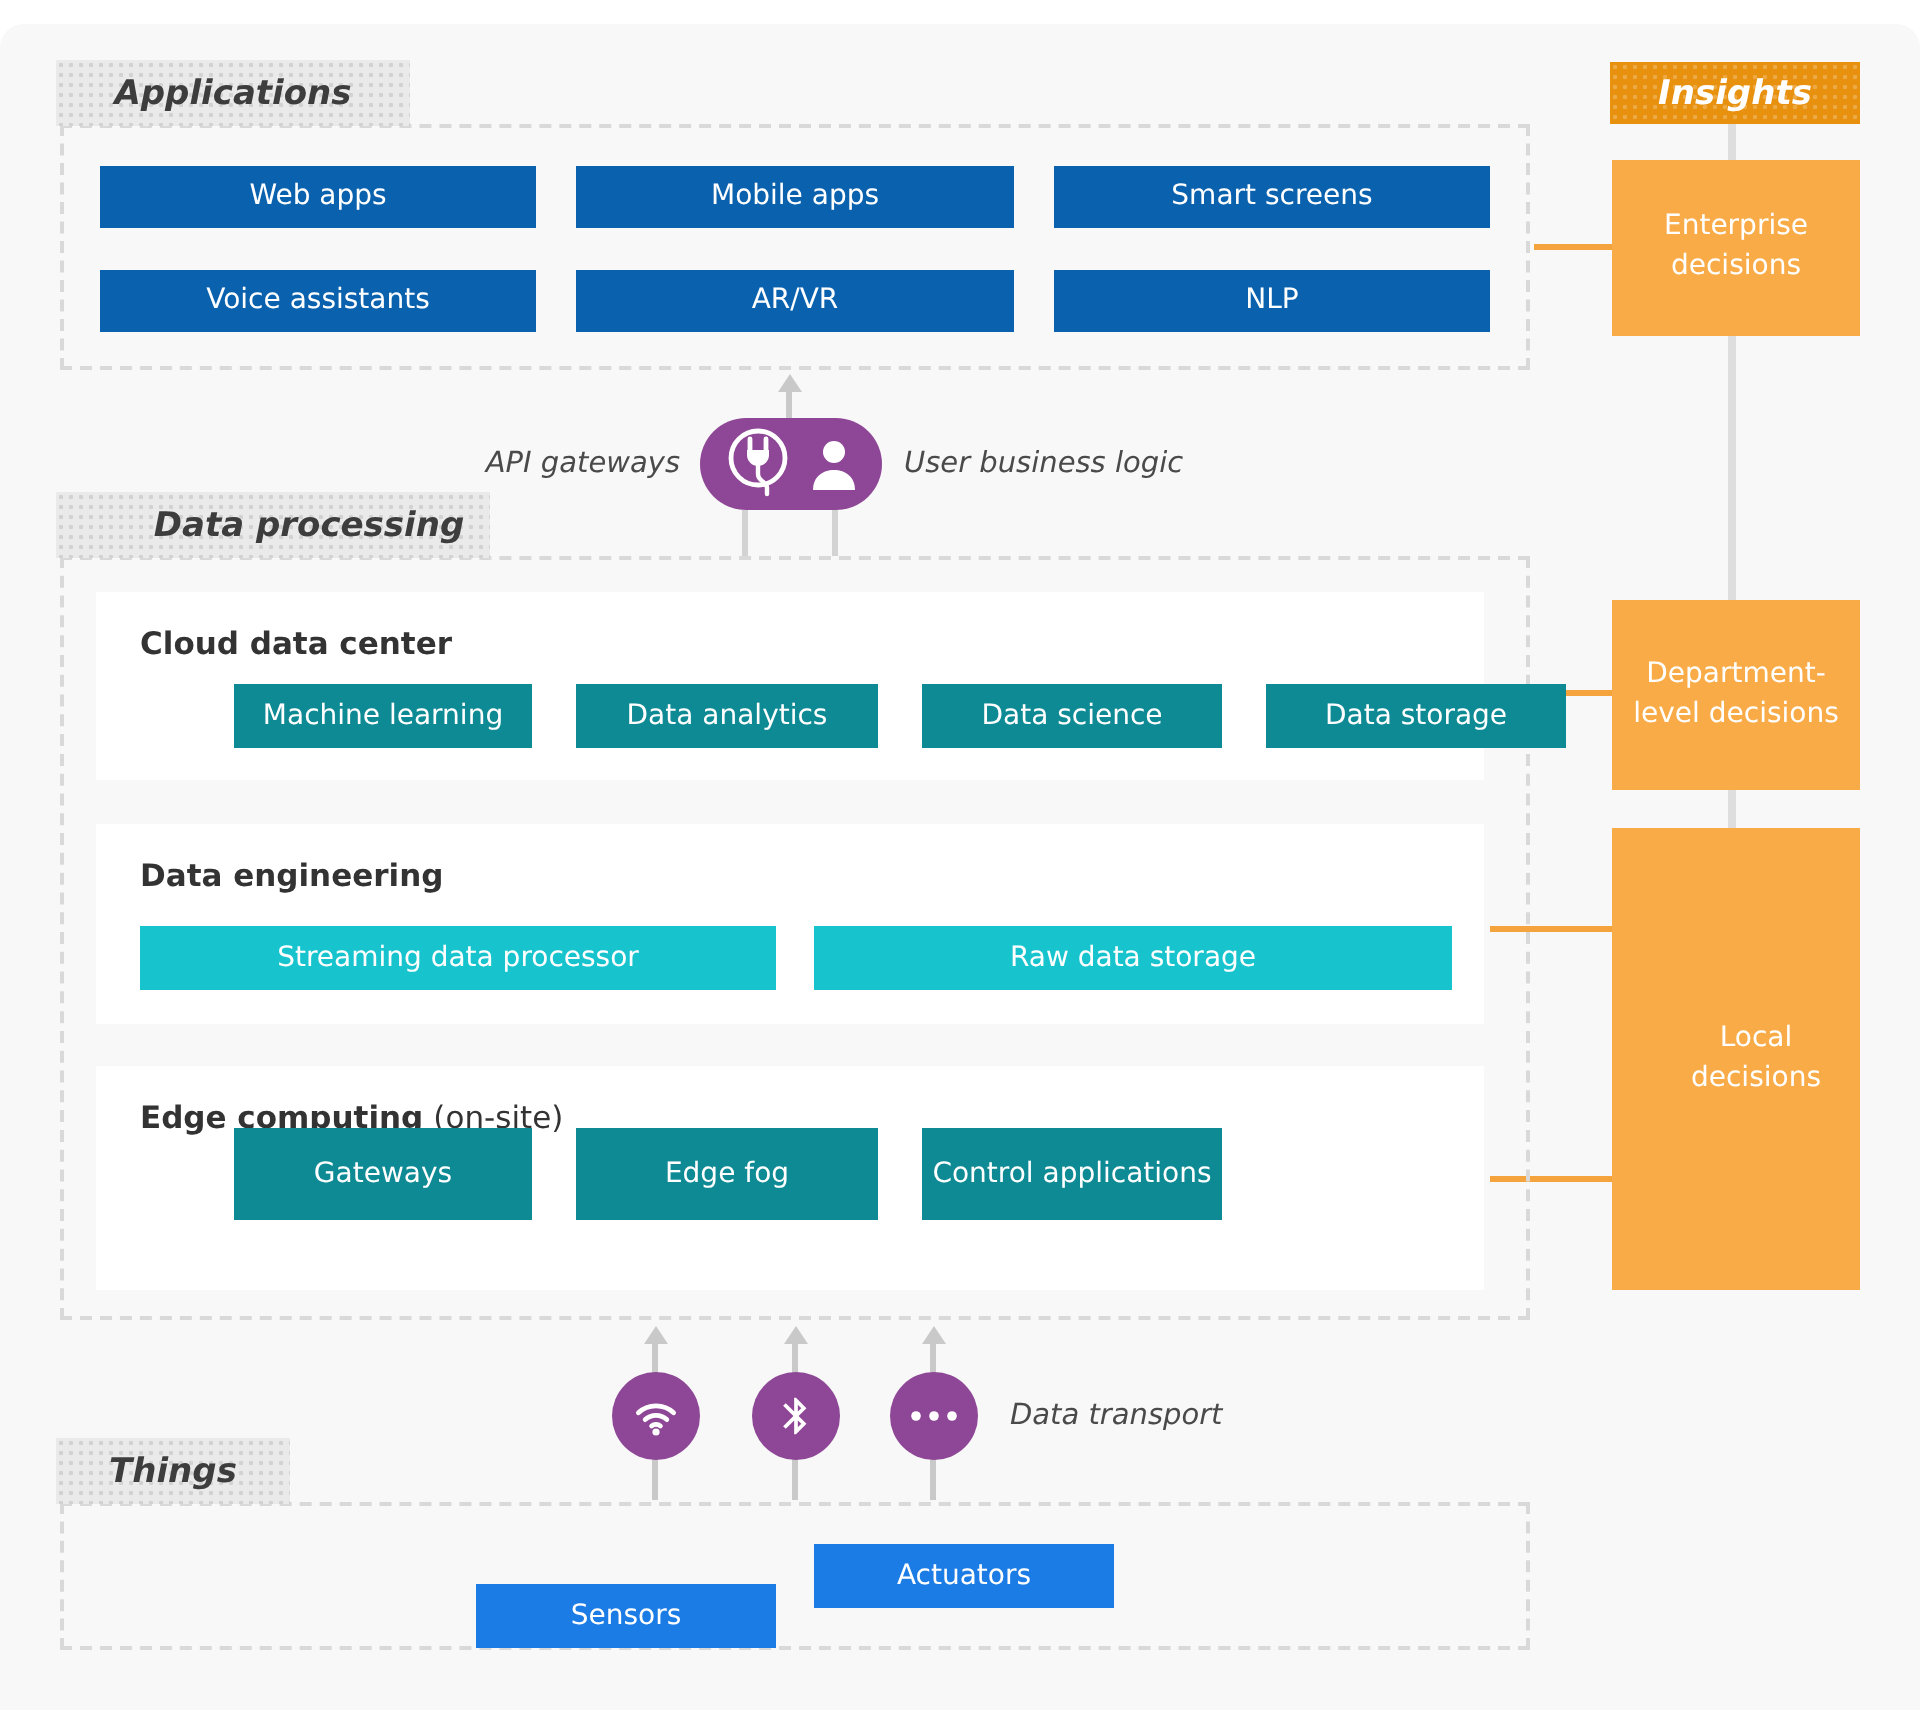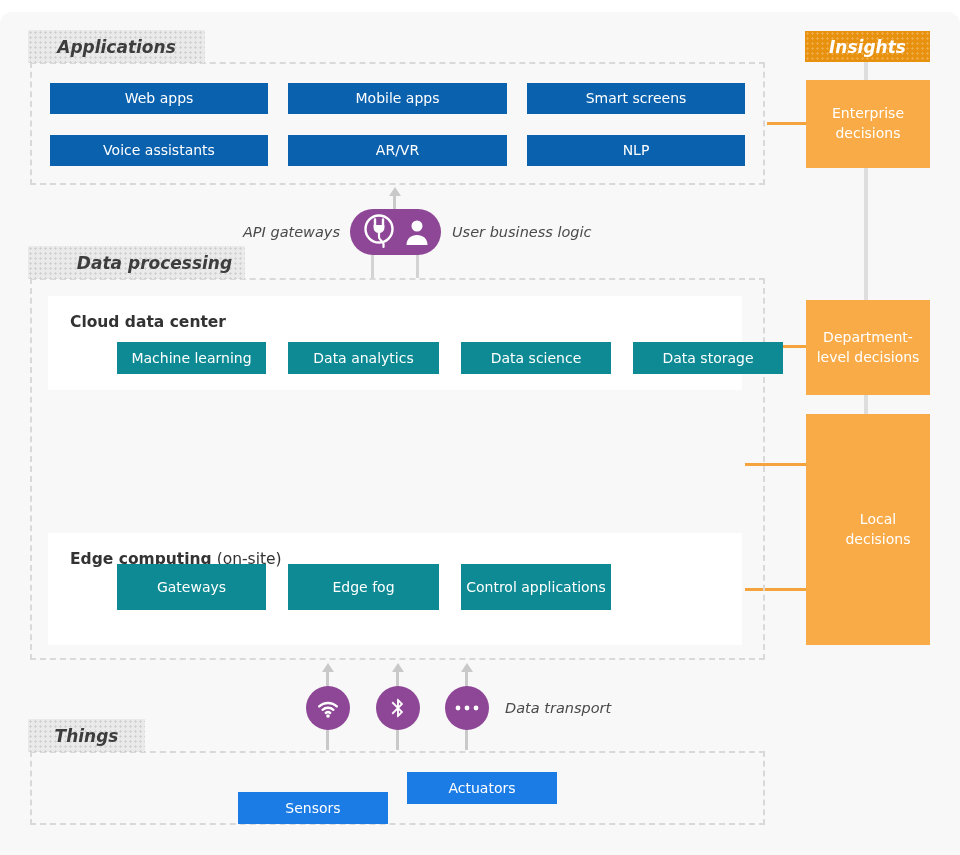--- a/index.html
+++ b/index.html
@@ -139,20 +139,29 @@
       <b>Cloud data center</b><span class="suffix"></span>
     </div>
     <div class="card-grid4">
       <div class="chip teal">Machine learning</div>
       <div class="chip teal">Data analytics</div>
       <div class="chip teal">Data science</div>
       <div class="chip teal">Data storage</div>
     </div>
   </div>
 
+  <div class="card" style="left:48px;top:412px;width:694px;height:100px;">
+    <div class="card-title">
+      <b>Data engineering</b><span class="suffix"></span>
+    </div>
+    <div class="card-grid2">
+      <div class="chip cyan">Streaming data processor</div>
+      <div class="chip cyan">Raw data storage</div>
+    </div>
+  </div>
 
   <div class="card edge" style="left:48px;top:533px;width:694px;height:112px;">
     <div class="card-title">
       <b>Edge computing</b><span class="suffix">(on-site)</span>
     </div>
     <div class="card-grid4">
       <div class="chip teal">Gateways</div>
       <div class="chip teal">Edge fog</div>
       <div class="chip teal">Control applications</div>
     </div>

